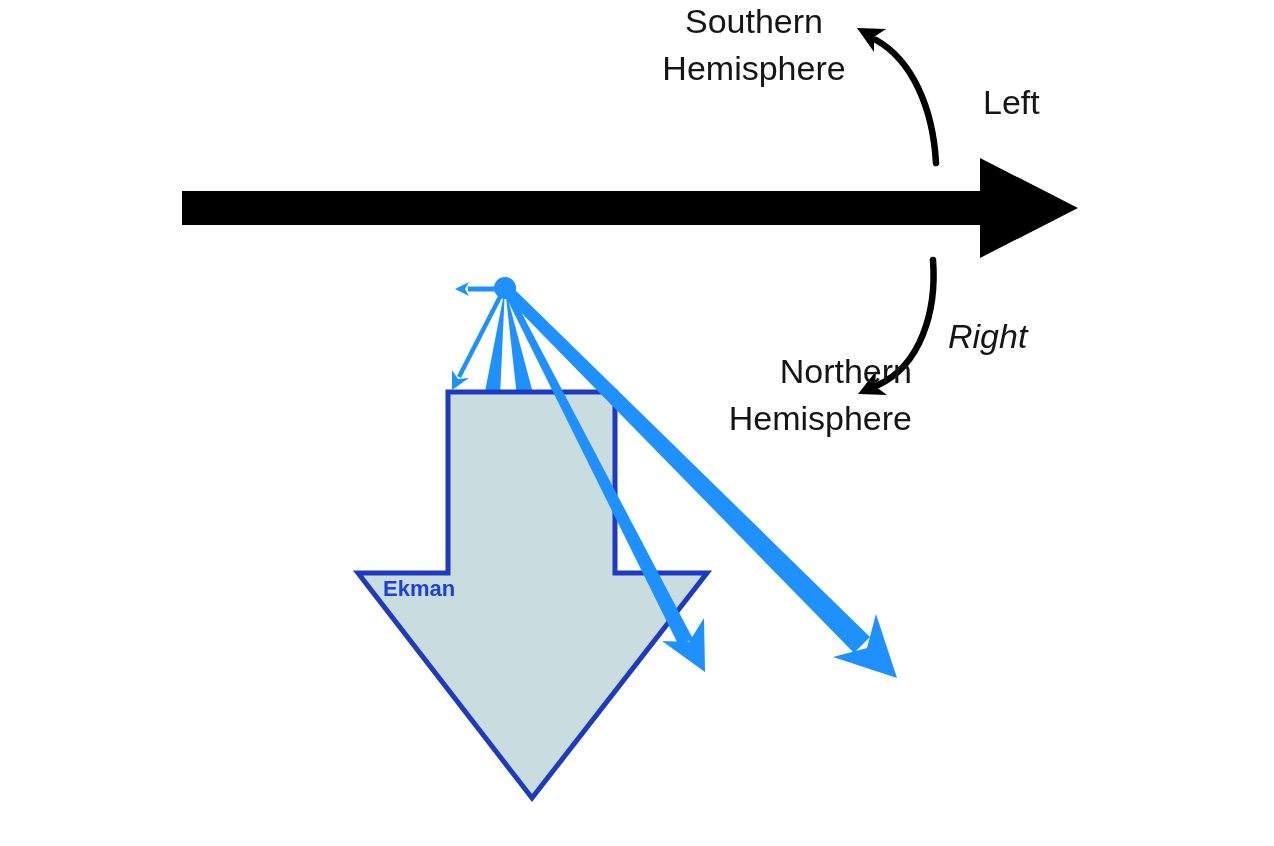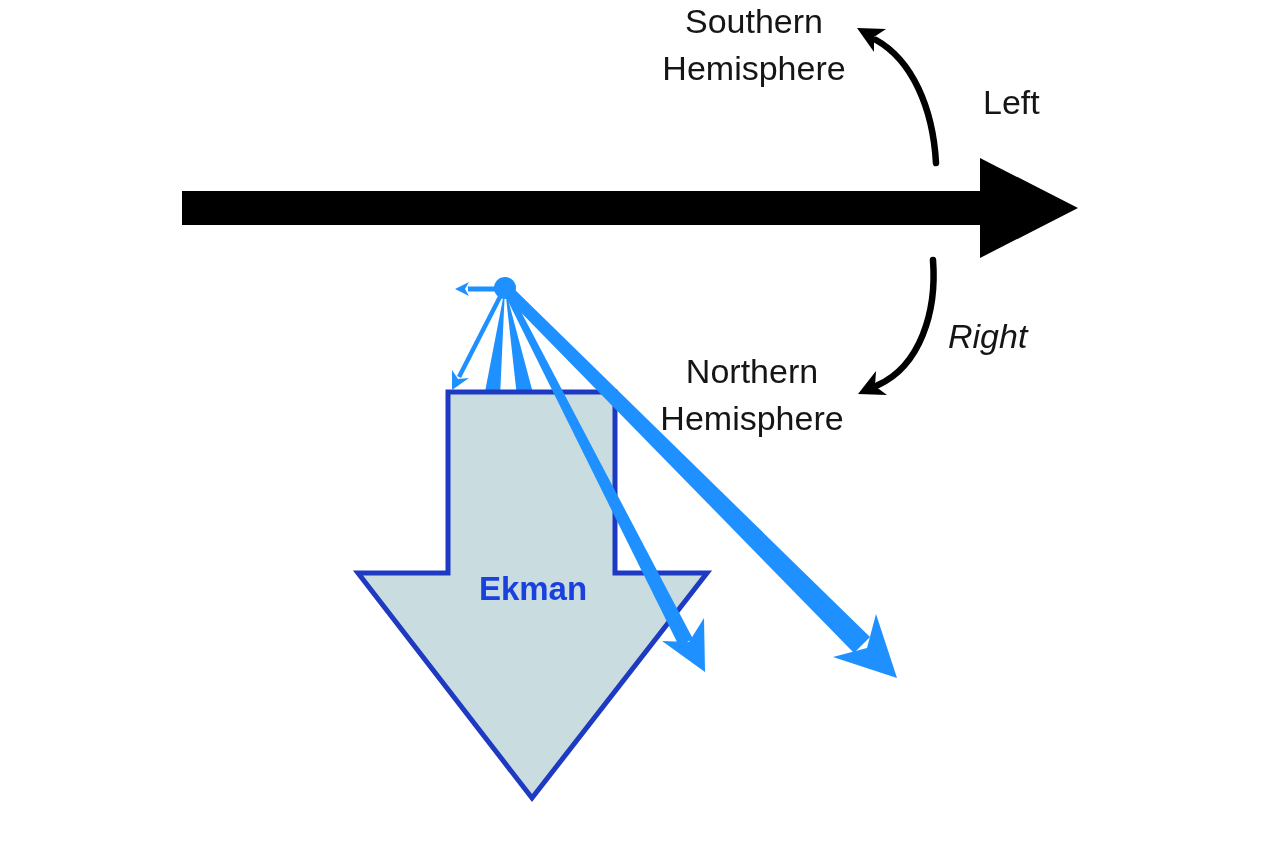--- a/index.html
+++ b/index.html
@@ -50,23 +50,22 @@
     white-space:normal;
   }
   .hemisphere-label{
     width:320px;
   }
   .ekman-label{
     position:absolute;
     left:383px;
     top:563px;
     width:300px;
-    text-align:center;
     color:var(--block-text);
-    font-size:33px;
+    font-size:22px;
     font-weight:bold;
     line-height:52px;
   }
 </style>
 </head>
 <body>
 
 <div class="canvas">
 
   <svg class="diagram-svg" viewBox="0 0 1274 846">
@@ -114,21 +113,21 @@
 
   <div class="label centered hemisphere-label" style="left:594px;top:-2px;">
     <span>Southern</span><br>
     <span>Hemisphere</span>
   </div>
 
   <div class="label" style="left:948px;top:79px;margin-left:35px;">Left</div>
 
   <div class="label" style="left:948px;top:313px;font-style:italic;">Right</div>
 
-  <div class="label centered hemisphere-label" style="left:592px;top:348px;">
+  <div class="label centered hemisphere-label" style="left:592px;top:348px;text-align:right;">
     <span>Northern</span><br>
     <span>Hemisphere</span>
   </div>
 
   <div class="ekman-label">
     <span>Ekman</span><br>
   </div>
 
 </div>
 

